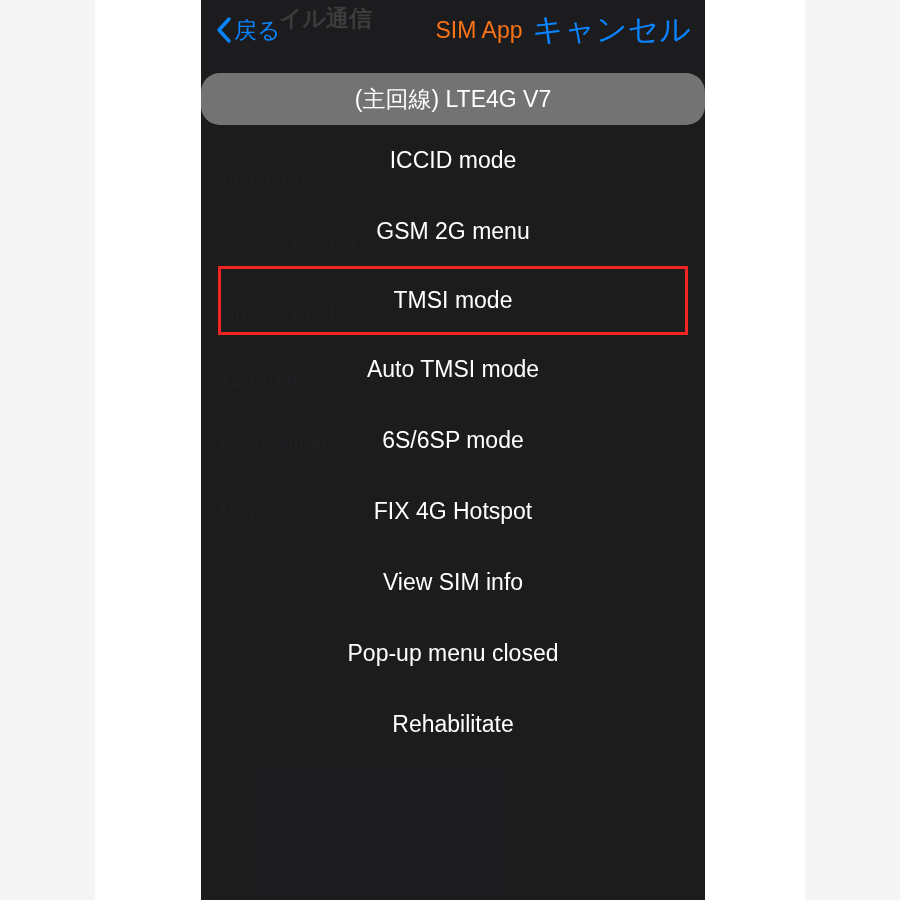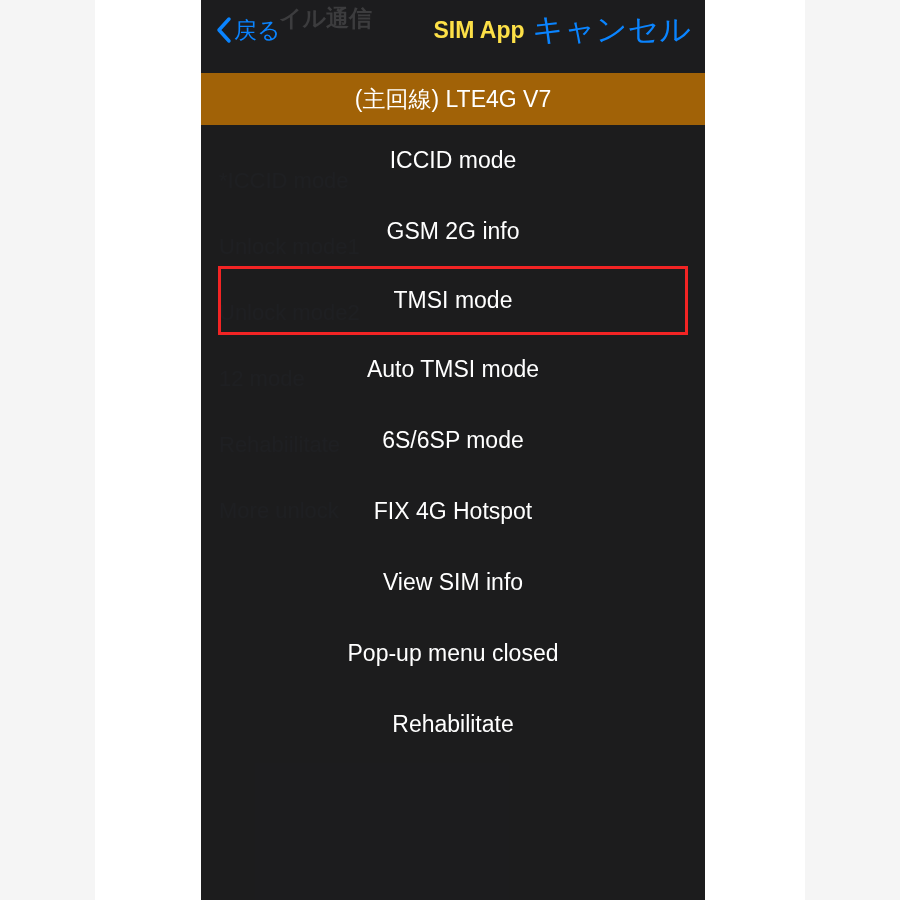--- a/index.html
+++ b/index.html
@@ -62,23 +62,23 @@
       text-align: center;
       pointer-events: none;
       padding-left: 44px;
     }
     .nav-bg-text {
       color: #3c3c3e;
       font-size: 23px;
       font-weight: 600;
     }
     .nav-title {
-      color: #fde047;
+      color: #f97316;
       font-size: 23px;
-      font-weight: 700;
+      font-weight: 400;
     }
     .nav-right {
       color: #0a84ff;
       font-size: 31px;
       z-index: 2;
     }
     .bg-list {
       position: absolute;
       left: 18px;
       top: 102px;
@@ -101,25 +101,26 @@
       z-index: 1;
     }
     .sheet {
       position: absolute;
       top: 73px;
       left: 0;
       right: 0;
       z-index: 2;
     }
     .sheet-header {
-      background: #a16207;
+      background: #737373;
       color: #fff;
       text-align: center;
       font-size: 23px;
       padding: 11px 0 10px 0;
+      border-radius: 19px;
     }
     .sheet-list {
       display: flex;
       flex-direction: column;
     }
     .sheet-item {
       color: #fff;
       text-align: center;
       font-size: 23px;
       padding: 20px 14px;
@@ -164,21 +165,21 @@
       <div class="bg-item">Rehabiilitate</div>
       <div class="bg-item">More unlock</div>
     </div>
 
     <div class="overlay"></div>
 
     <div class="sheet">
       <div class="sheet-header">(主回線) LTE4G V7</div>
       <div class="sheet-list">
         <div class="sheet-item">ICCID mode</div>
-        <div class="sheet-item">GSM 2G info</div>
+        <div class="sheet-item">GSM 2G menu</div>
         <div class="sheet-item highlight">TMSI mode</div>
         <div class="sheet-item">Auto TMSI mode</div>
         <div class="sheet-item">6S/6SP mode</div>
         <div class="sheet-item">FIX 4G Hotspot</div>
         <div class="sheet-item">View SIM info</div>
         <div class="sheet-item">Pop-up menu closed</div>
         <div class="sheet-item">Rehabilitate</div>
       </div>
     </div>
 

